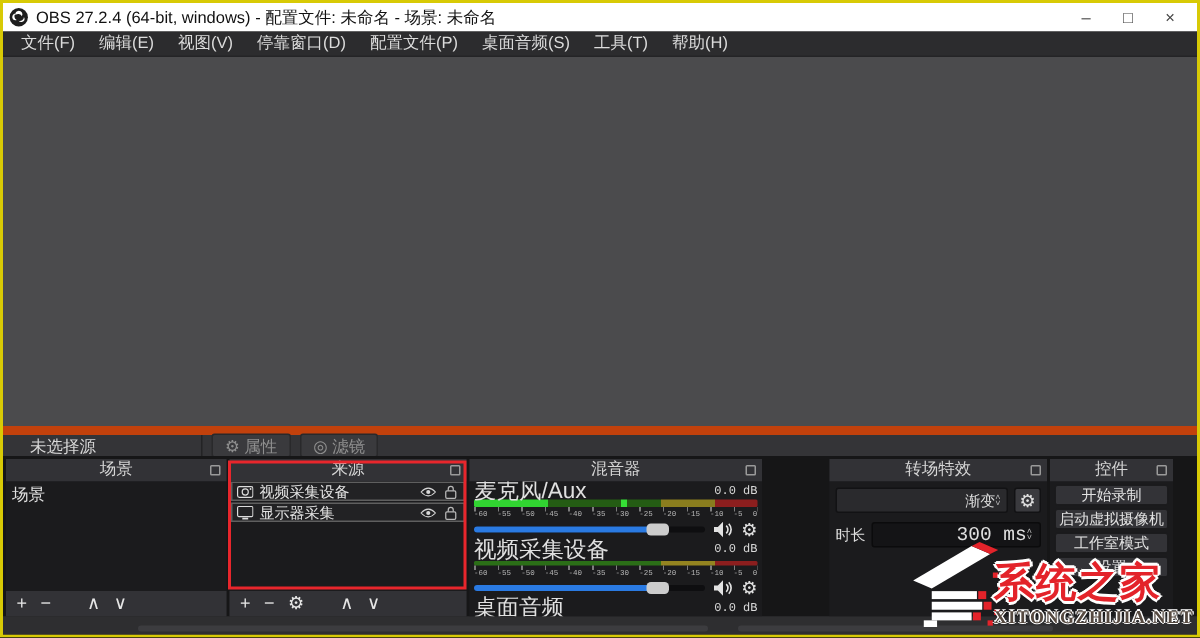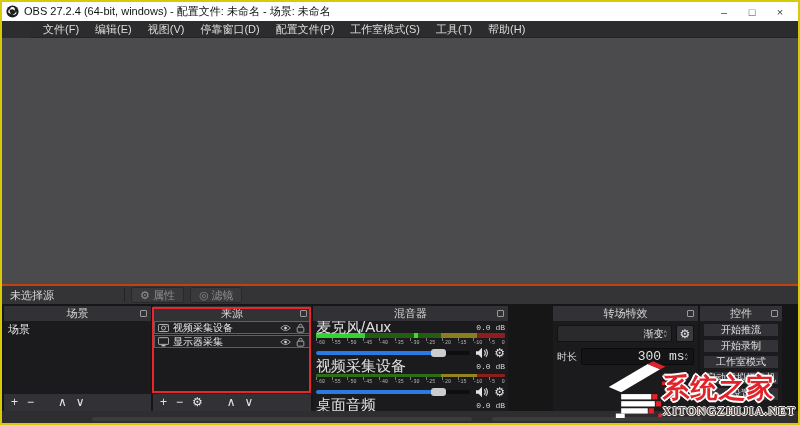--- a/index.html
+++ b/index.html
@@ -12,29 +12,29 @@
   .titlebar { height:19px; background:#ffffff; display:flex; align-items:center;
               padding:0 4px; flex:0 0 auto; }
   .obs-icon { width:13px; height:13px; margin-right:5px; flex:0 0 auto; }
   .title { font-size:11px; color:#111; white-space:nowrap; flex:1 1 auto; }
   .win-controls { display:flex; gap:0; }
   .win-btn { width:28px; height:17px; display:flex; align-items:center; justify-content:center;
              font-size:11px; color:#444; cursor:default; }
 
   
   .menubar { height:17px; background:#2c2c2e; display:flex; align-items:center;
-             padding:0 4px; gap:0; flex:0 0 auto; border-bottom:1px solid #242426;margin-left:29px; }
+             padding:0 4px; gap:0; flex:0 0 auto; border-bottom:1px solid #242426; }
   .menu-item { font-size:11px; color:#dcdcdc; padding:0 8px; line-height:17px; }
 
   
   .preview { height:246px; background:#4b4b4d; flex:0 0 auto; }
 
   
   .srcbar { height:20px; background:#343437; display:flex; align-items:center;
-            padding:0 8px; gap:6px; flex:0 0 auto; border-top:2px solid #c2410c; }
+            padding:0 18px; gap:6px; flex:0 0 auto; border-top:6px solid #c2410c; }
   .srcbar .status { font-size:11px; color:#d8d8d8; width:108px; }
   .srcbar .vsep { width:1px; height:14px; background:#232325; }
   .tool-btn { display:flex; align-items:center; gap:3px; font-size:11px; color:#8f8f8f;
               background:#3a3a3d; border:1px solid #29292b; border-radius:2px;
               padding:1px 8px; height:16px; }
   .tool-btn .glyph { font-size:11px; color:#8f8f8f; }
 
   
   .docks { height:107px; display:flex; gap:2px; padding:2px 16px 0 2px; background:#161617;
            flex:0 0 auto; }
@@ -154,21 +154,21 @@
       <div class="win-btn">×</div>
     </div>
   </div>
 
   <div class="menubar">
     <span class="menu-item">文件(F)</span>
     <span class="menu-item">编辑(E)</span>
     <span class="menu-item">视图(V)</span>
     <span class="menu-item">停靠窗口(D)</span>
     <span class="menu-item">配置文件(P)</span>
-    <span class="menu-item">工作室模式(S)</span>
+    <span class="menu-item">桌面音频(S)</span>
     <span class="menu-item">工具(T)</span>
     <span class="menu-item">帮助(H)</span>
   </div>
 
   <div class="preview"></div>
 
   <div class="srcbar">
     <span class="status">未选择源</span>
     <div class="vsep"></div>
     <div class="tool-btn">
@@ -363,24 +363,23 @@
         </div>
       </div>
     </div>
 
     <div class="dock d-controls">
       <div class="dock-header">
         <span class="dock-title">控件</span>
         <span class="pin"></span>
       </div>
       <div class="dock-body controls-body">
-        <div class="ctl-btn">开始推流</div>
         <div class="ctl-btn">开始录制</div>
+        <div class="ctl-btn">启动虚拟摄像机</div>
         <div class="ctl-btn">工作室模式</div>
-        <div class="ctl-btn">启动虚拟摄像机</div>
         <div class="ctl-btn">设置</div>
       </div>
     </div>
 
   </div>
 
   <div class="statusbar">
     <div class="pill" style="left:90px; width:380px;"></div>
     <div class="pill" style="left:490px; width:210px;"></div>
   </div>

